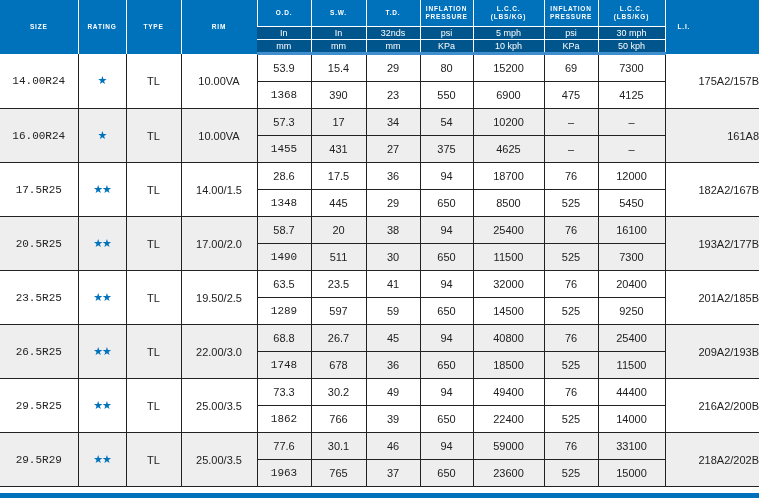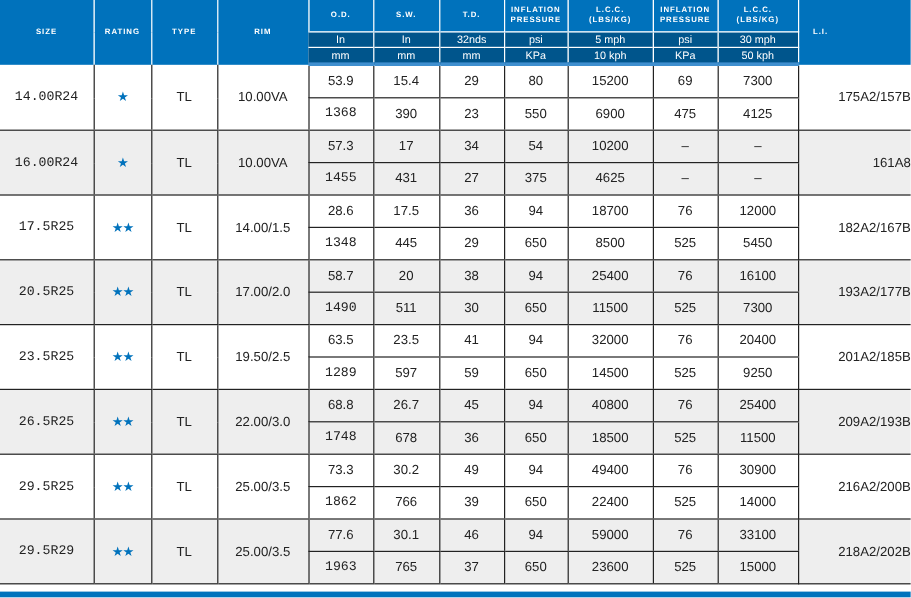--- a/index.html
+++ b/index.html
@@ -218,21 +218,21 @@
           <td rowspan="2" class="span">29.5R25</td>
           <td rowspan="2" class="span"><span class="star">★★</span></td>
           <td rowspan="2" class="span">TL</td>
           <td rowspan="2" class="span">25.00/3.5</td>
           <td class="val">73.3</td>
           <td class="val">30.2</td>
           <td class="val">49</td>
           <td class="val">94</td>
           <td class="val">49400</td>
           <td class="val">76</td>
-          <td class="val">30900</td>
+          <td class="val">44400</td>
           <td rowspan="2" class="span li">216A2/200B</td>
         </tr>
         <tr class="grp-bot">
           <td style="border-left:1px solid #222">1862</td>
           <td>766</td>
           <td>39</td>
           <td>650</td>
           <td>22400</td>
           <td>525</td>
           <td>14000</td>

